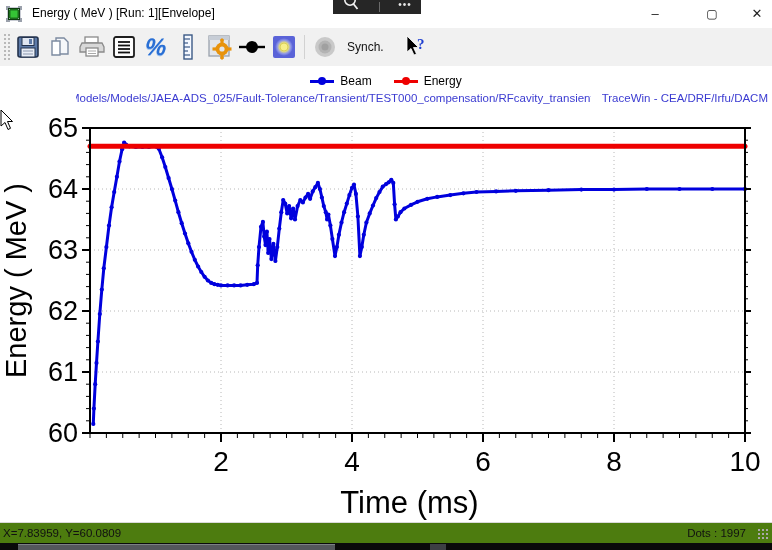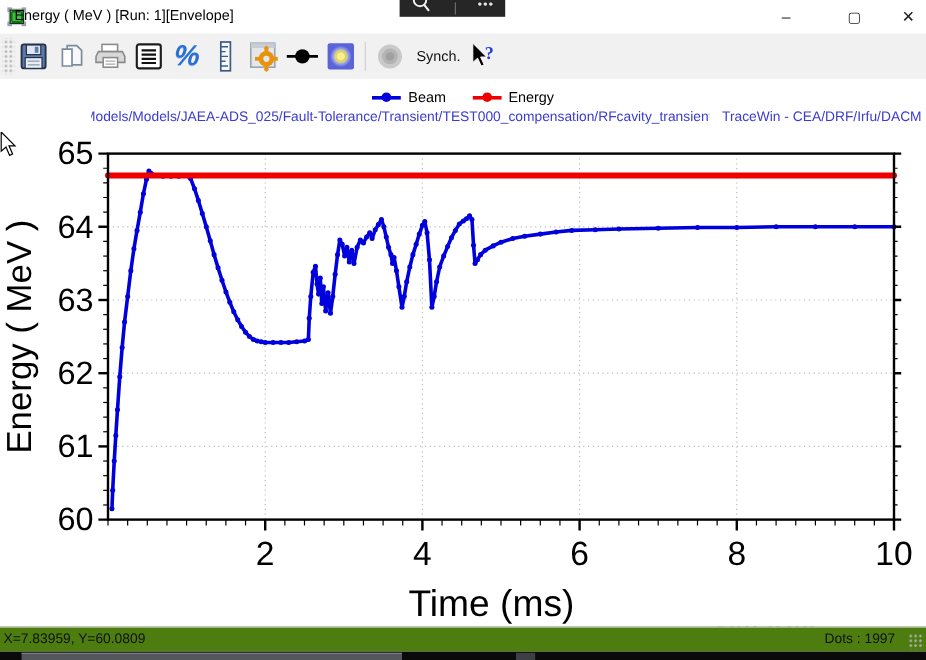--- a/index.html
+++ b/index.html
@@ -2,39 +2,39 @@
 <html><head>
 <meta charset="utf-8">
 <style>
   * { margin:0; padding:0; box-sizing:border-box; }
   html,body { width:772px; height:550px; overflow:hidden; }
   body { font-family:"Liberation Sans", sans-serif; background:#ffffff; position:relative; }
 
   
   .titlebar { position:absolute; left:0; top:0; width:772px; height:28px; background:#ffffff; }
   .app-icon { position:absolute; left:6px; top:6px; width:16px; height:16px; }
-  .window-title { position:absolute; left:12px; top:6px; font-size:12px; color:#000; white-space:nowrap; }
+  .window-title { position:absolute; left:32px; top:6px; font-size:12px; color:#000; white-space:nowrap; }
   .winbtn { position:absolute; top:0; width:44px; height:28px; text-align:center; line-height:28px; font-size:13px; color:#222; cursor:pointer; }
   .btn-min   { left:633px; }
   .btn-max   { left:690px; font-size:12px; }
   .btn-close { left:735px; }
 
   
   .overlay-bar { position:absolute; left:333px; top:0; width:88px; height:14px; background:#262626; display:flex; align-items:center; justify-content:space-around; }
   .overlay-divider { width:1px; height:10px; background:#6a6a6a; }
   .overlay-dots { color:#e8e8e8; font-size:10px; letter-spacing:1px; line-height:6px; margin-top:-4px; }
 
   
   .toolbar { position:absolute; left:0; top:28px; width:772px; height:38px; background:#f1f1f1; display:flex; align-items:center; }
   .grip { width:10px; height:30px; margin-left:2px;
           background-image:radial-gradient(#b9b9b9 1px, transparent 1.2px);
           background-size:4px 4px; background-position:1px 1px; }
   .tbtn { width:30px; height:30px; margin:0 1px; display:flex; align-items:center; justify-content:center; cursor:pointer; border-radius:3px; }
   .tool-sep { width:1px; height:24px; background:#d2d2d2; margin:0 4px; }
-  .synch-label { font-size:12px; color:#111; margin:0 2px 0 6px; }
+  .synch-label { font-size:12px; color:#111; margin:0 15px 0 6px; }
   .pct { font-size:24px; font-weight:bold; color:#2a6fd4; font-style:italic; transform:skewX(-4deg); text-shadow:0 1px 0 #9cc0ee; }
 
   
   .legend-row { position:absolute; left:0; top:66px; width:772px; height:22px; background:#fff; display:flex; align-items:flex-end; justify-content:center; gap:22px; }
   .legend-item { display:flex; align-items:center; gap:6px; font-size:12px; color:#000; }
   .legend-swatch { position:relative; width:24px; height:3px; }
   .legend-swatch::after { content:""; position:absolute; left:8px; top:-3px; width:8px; height:8px; border-radius:50%; background:inherit; }
 
   
   .header-line { position:absolute; left:0; top:90px; width:772px; height:18px; font-size:11.5px; color:#3b3bd1; }

